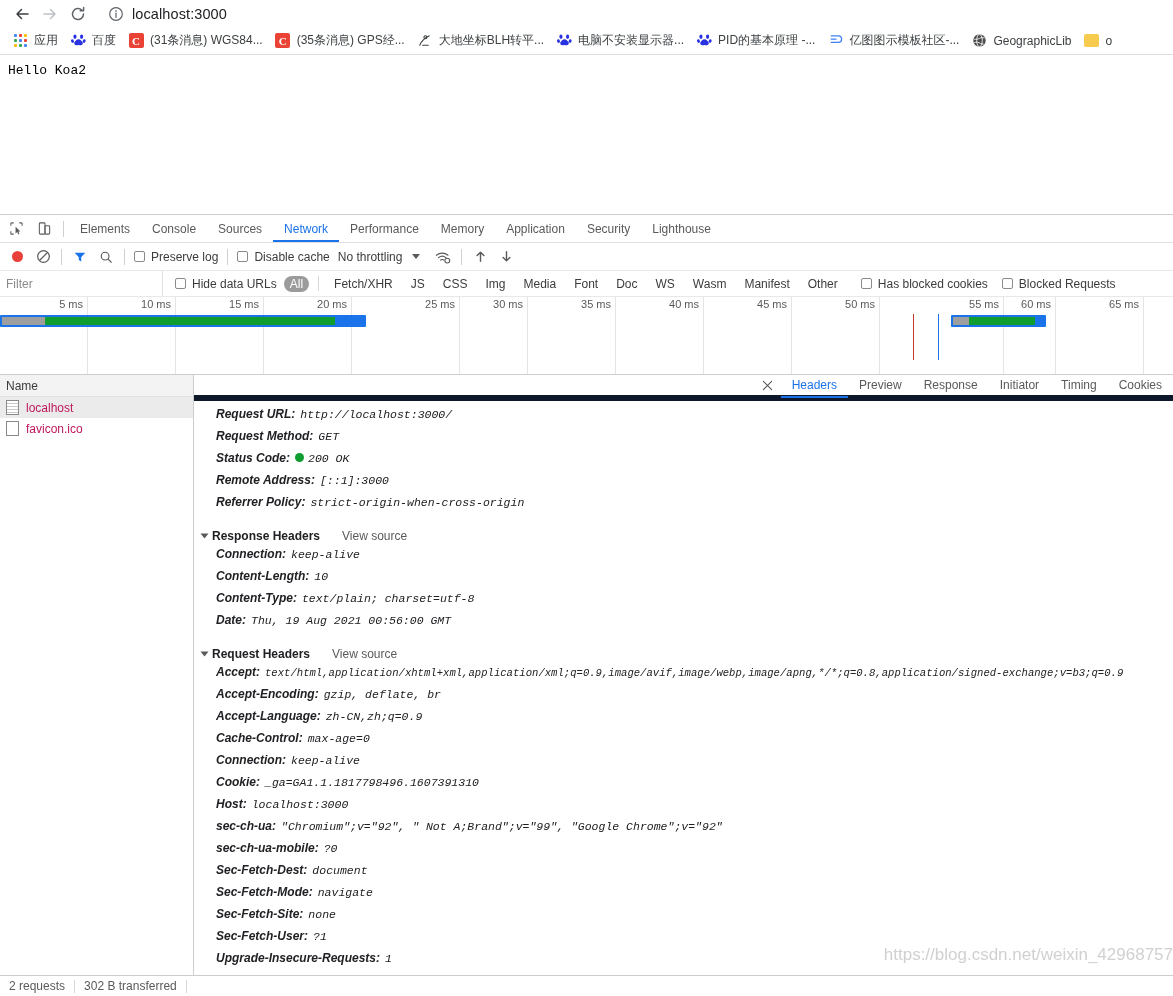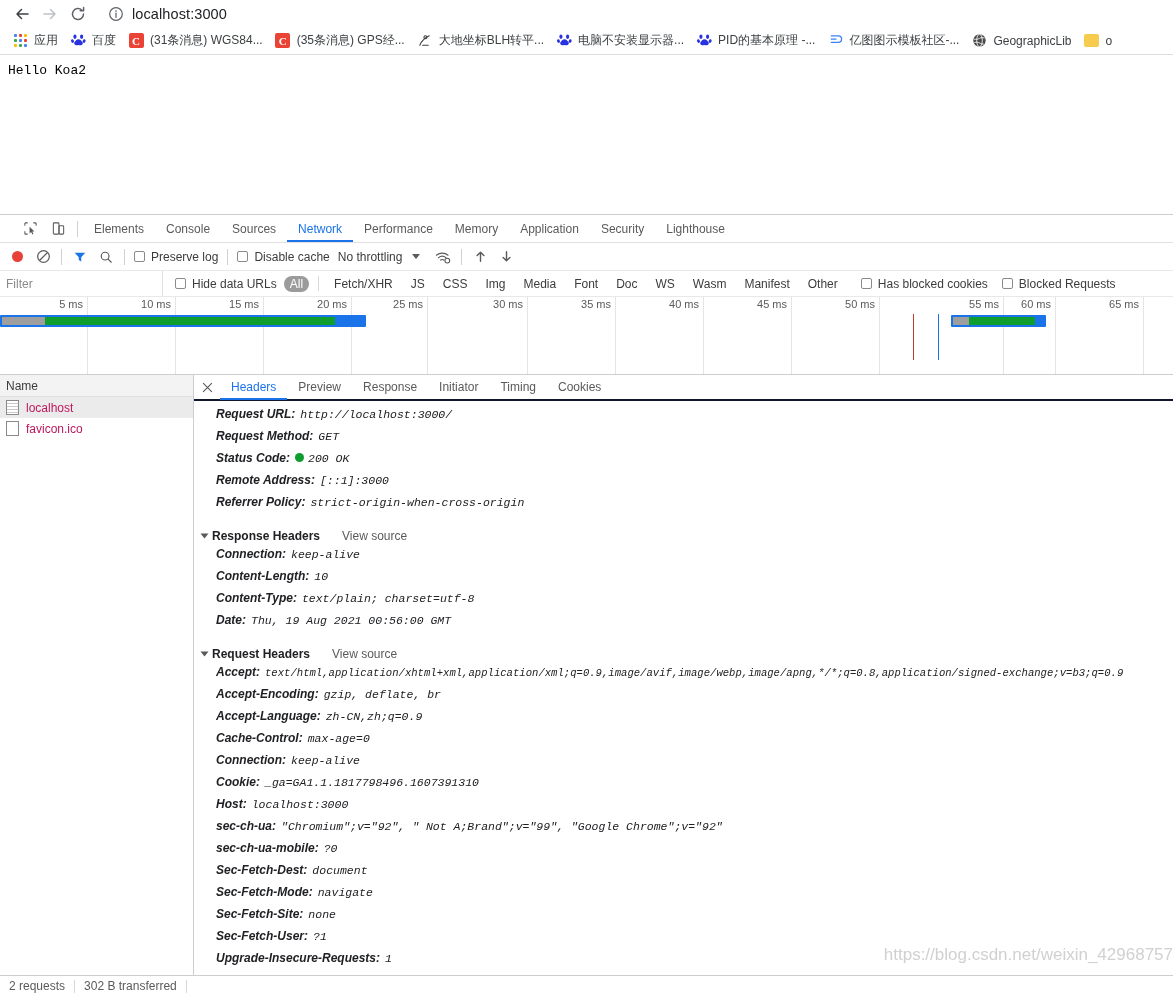--- a/index.html
+++ b/index.html
@@ -56,21 +56,21 @@
   
   .viewport { height: 143px; background: #fff; padding: 8px 8px; }
   .viewport-text { font-family: "Liberation Mono", monospace; font-size: 13px; color: #000; }
 
   
   .devtools { position: absolute; top: 214px; left: 0; width: 1173px; height: 782px;
               background: #fff; border-top: 1px solid #cdcdcd;
               display: flex; flex-direction: column; }
 
   .dt-tabbar { height: 28px; display: flex; align-items: center;
-               border-bottom: 1px solid #e0e0e0; padding-left: 16px; }
+               border-bottom: 1px solid #e0e0e0; padding-left: 2px; }
   .dt-iconbtn { width: 28px; height: 26px; display: flex; align-items: center;
                 justify-content: center; color: #5a5a5a; }
   .dt-sep { width: 1px; height: 16px; background: #d0d0d0; margin: 0 5px; }
   .dt-tab { height: 27px; padding: 0 11px; display: flex; align-items: center;
             font-size: 12px; color: #5a5a5a; }
   .dt-tab.active { color: #1a73e8; box-shadow: inset 0 -2px 0 #1a73e8; }
 
   .dt-toolbar { height: 28px; display: flex; align-items: center;
                 border-bottom: 1px solid #e8e8e8; padding: 0 4px; gap: 0; }
   .rec-dot { width: 11px; height: 11px; border-radius: 50%; background: #e8413a; }
@@ -115,21 +115,21 @@
               font-size: 12px; color: #3c3c3c; }
   .req-row { height: 21px; display: flex; align-items: center; padding-left: 6px;
              font-size: 12px; color: #be185d; }
   .req-row.selected { background: #ebebeb; }
   .req-ico { width: 13px; height: 15px; border: 1px solid #8a8a8a; background: #fff;
              margin-right: 7px; flex: none; }
   .req-ico.doc { background: repeating-linear-gradient(to bottom,#fff 0 2px,#c9c9c9 2px 3px); }
 
   .details { flex: 1; display: flex; flex-direction: column; min-width: 0; }
   .det-tabbar { height: 26px; display: flex; align-items: center;
-                border-bottom: 2px solid #0f172a; }
+                border-bottom: 6px solid #0f172a; justify-content: flex-end; }
   .det-close { width: 26px; height: 25px; display: flex; align-items: center;
                justify-content: center; color: #5a5a5a; font-size: 13px; }
   .det-tab { height: 25px; padding: 0 11px; display: flex; align-items: center;
              font-size: 12px; color: #5a5a5a; }
   .det-tab.active { color: #1a73e8; box-shadow: inset 0 -2px 0 #1a73e8; }
 
   .det-content { flex: 1; overflow: hidden; padding-top: 6px; position: relative; }
   .hdr-section-title { font-size: 12px; font-weight: bold; color: #202124;
                        display: flex; align-items: center; padding-left: 8px;
                        height: 22px; }
@@ -418,21 +418,21 @@
         </div>
       <div class="ov-tick" style="left:88px;width:88px">
           <span>10 ms</span>
         </div>
       <div class="ov-tick" style="left:176px;width:88px">
           <span>15 ms</span>
         </div>
       <div class="ov-tick" style="left:264px;width:88px">
           <span>20 ms</span>
         </div>
-      <div class="ov-tick" style="left:340px;width:88px">
+      <div class="ov-tick" style="left:372px;width:88px">
           <span>25 ms</span>
         </div>
       <div class="ov-tick" style="left:440px;width:88px">
           <span>30 ms</span>
         </div>
       <div class="ov-tick" style="left:528px;width:88px">
           <span>35 ms</span>
         </div>
       <div class="ov-tick" style="left:616px;width:88px">
           <span>40 ms</span>

